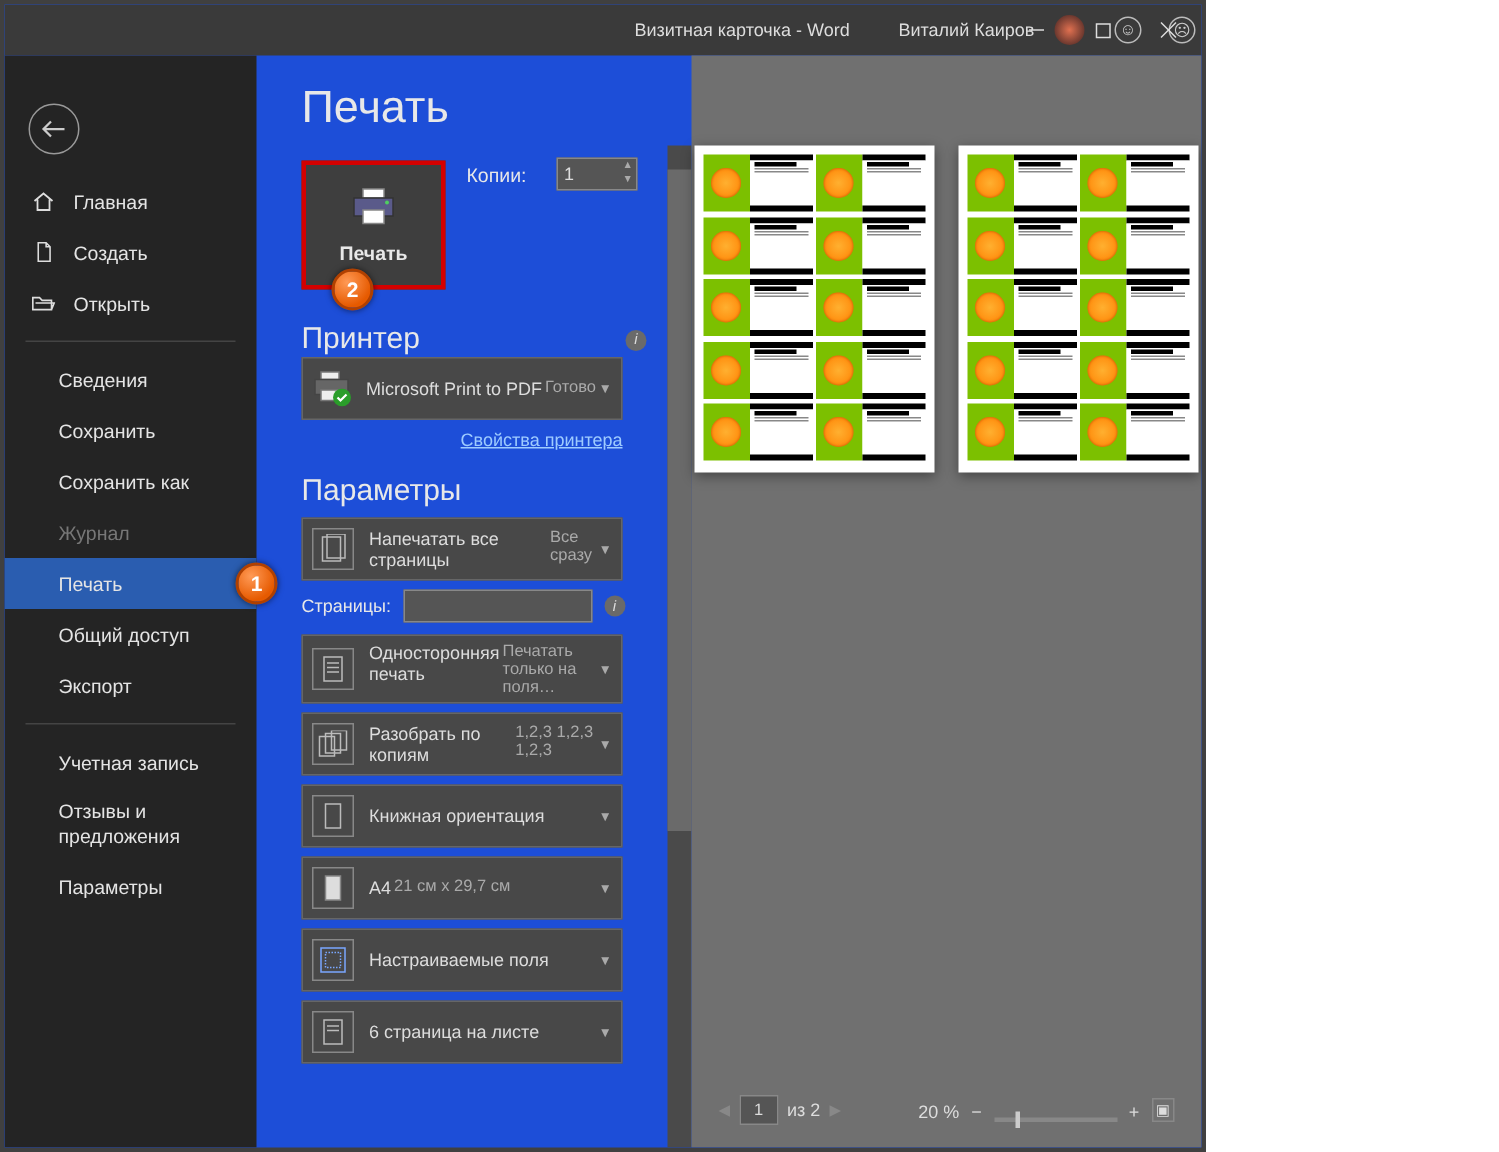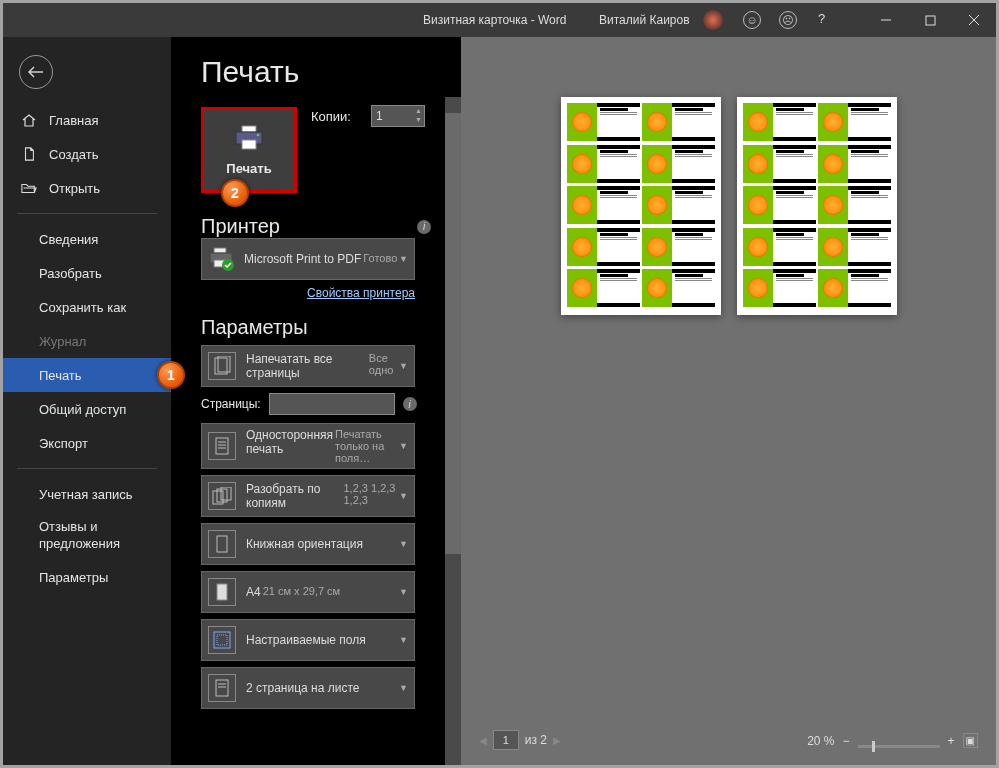--- a/index.html
+++ b/index.html
@@ -1,30 +1,30 @@
 <!DOCTYPE html>
 <html><head>
 <meta charset="utf-8">
 <style>
 *{box-sizing:border-box;margin:0;padding:0;font-family:"Segoe UI",sans-serif;-webkit-font-smoothing:antialiased}
 html,body{width:999px;height:768px;overflow:hidden;background:#fff}
-.shell{width:999px;height:768px;position:relative;background:#000000;border:3px solid #a3a3a3;overflow:hidden}
+.shell{width:804px;height:768px;position:relative;background:#1d4ed8;border:3px solid #404040;overflow:hidden}
 .titlebar{height:34px;background:#3a3a3a;display:flex;align-items:center;color:#ddd;font-size:12px;position:relative}
 .tb-title{position:absolute;left:420px}
 .tb-user{position:absolute;left:596px}
 .avatar{width:20px;height:20px;border-radius:50%;background:radial-gradient(circle,#e07050,#3a2020);position:absolute;left:700px;top:7px}
 .tb-icons{position:absolute;left:740px;display:flex;gap:18px;align-items:center;top:8px}
 .tb-icons span{width:18px;height:18px;display:flex;align-items:center;justify-content:center;color:#ccc;border:1.5px solid #bbb;border-radius:50%;font-size:11px}
 .tb-help{position:absolute;left:815px;color:#ddd;font-size:13px;top:8px}
 .winctrls{position:absolute;right:0;top:0;display:flex}
 .winctrls div{width:44px;height:34px;display:flex;align-items:center;justify-content:center;color:#ddd}
 .winctrls svg{stroke:#ddd;stroke-width:1}
 .body{display:flex;height:calc(100% - 34px)}
 
-.sidebar{width:168px;background:#242424;display:flex;flex-direction:column;padding-top:10px;color:#e4e4e4;font-size:13px}
+.sidebar{width:168px;background:#242424;display:flex;flex-direction:column;padding-top:24px;color:#e4e4e4;font-size:13px}
 .back{width:34px;height:34px;border:1.5px solid #999;border-radius:50%;margin:8px 0 14px 16px;display:flex;align-items:center;justify-content:center}
 .back svg{stroke:#ccc;fill:none}
 .navitem{height:34px;display:flex;align-items:center;padding-left:18px;gap:12px;cursor:pointer}
 .navitem.sub{padding-left:36px}
 .navitem.dim{color:#777}
 .navitem.sel{background:#2a5db0;position:relative}
 .sep{height:1px;background:#444;margin:8px 14px}
 .badge{position:absolute;width:28px;height:28px;border-radius:50%;display:flex;align-items:center;justify-content:center;font-weight:700;color:#fff;font-size:14px;box-shadow:0 0 4px rgba(0,0,0,.6);background:radial-gradient(circle at 35% 30%,#ff9a56,#e65a00 70%);border:2px solid #b04000}
 
 .main{flex:1;display:flex;position:relative}
@@ -127,21 +127,21 @@
         <svg class="ic-open" viewBox="0 0 18 14" fill="none" stroke="#ddd" stroke-width="1.2">
             <path d="M1 3 H6 L8 5 H15 V12 H1 Z M3 7 H17 L15 12"></path>
           </svg>
         <span>Открыть</span>
       </div>
       <div class="sep"></div>
       <div class="navitem sub">
           <span>Сведения</span>
         </div>
       <div class="navitem sub">
-          <span>Разобрать</span>
+          <span>Сохранить</span>
         </div>
       <div class="navitem sub">
           <span>Сохранить как</span>
         </div>
       <div class="navitem sub dim">
           <span>Журнал</span>
         </div>
       <div class="navitem sub sel">
         <span>Печать</span>
         <div class="badge" style="right:-14px">1</div>
@@ -220,21 +220,21 @@
 
         <div class="dd">
           <div class="icbox">
               <svg width="18" height="20" viewBox="0 0 18 20" fill="none" stroke="#bbb">
                 <rect x="2" y="2" width="12" height="16"></rect>
                 <rect x="5" y="0" width="12" height="16"></rect>
               </svg>
             </div>
           <div class="txt">
               <div>Напечатать все страницы</div>
-              <div class="sub2">Все одно</div>
+              <div class="sub2">Все сразу</div>
             </div>
           <div class="chev">▼</div>
         </div>
 
         <div class="pages">
           <span>Страницы:</span>
           <input style="">
           <div class="info">i</div>
         </div>
 
@@ -309,21 +309,21 @@
 
         <div class="dd" style="margin-bottom:0">
           <div class="icbox">
               <svg width="16" height="18" fill="none" stroke="#bbb">
                 <rect x="2" y="1" width="12" height="16"></rect>
                 <line x1="4" y1="5" x2="12" y2="5"></line>
                 <line x1="4" y1="8" x2="12" y2="8"></line>
               </svg>
             </div>
           <div class="txt">
-              <div>2 страница на листе</div>
+              <div>6 страница на листе</div>
             </div>
           <div class="chev">▼</div>
         </div>
 
         <div class="scrollbar">
             <div class="thumb"></div>
           </div>
       </div>
 
       <div class="preview">

